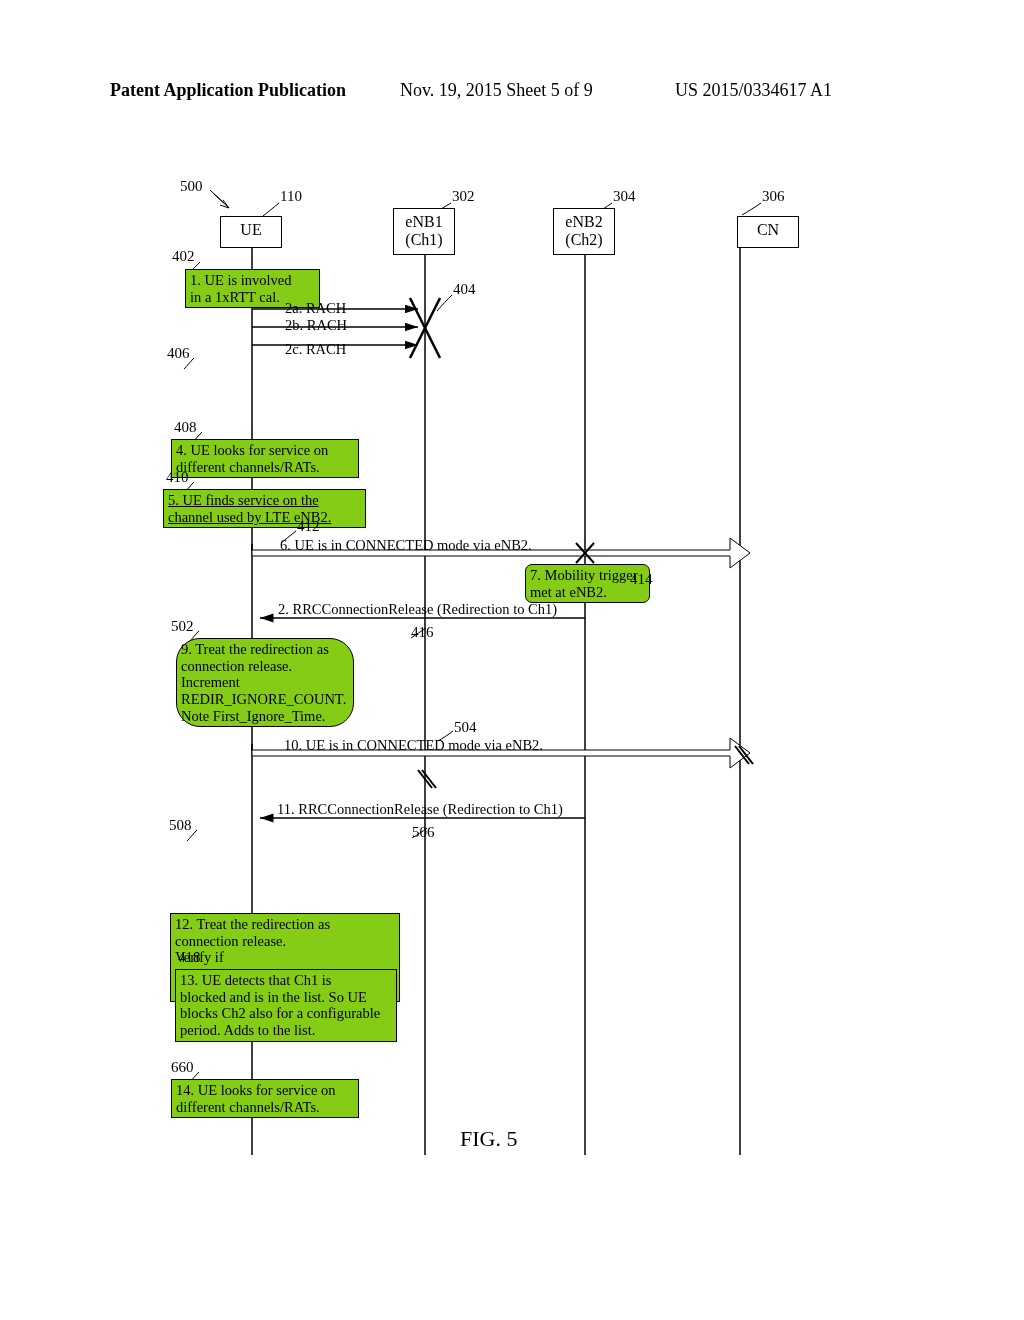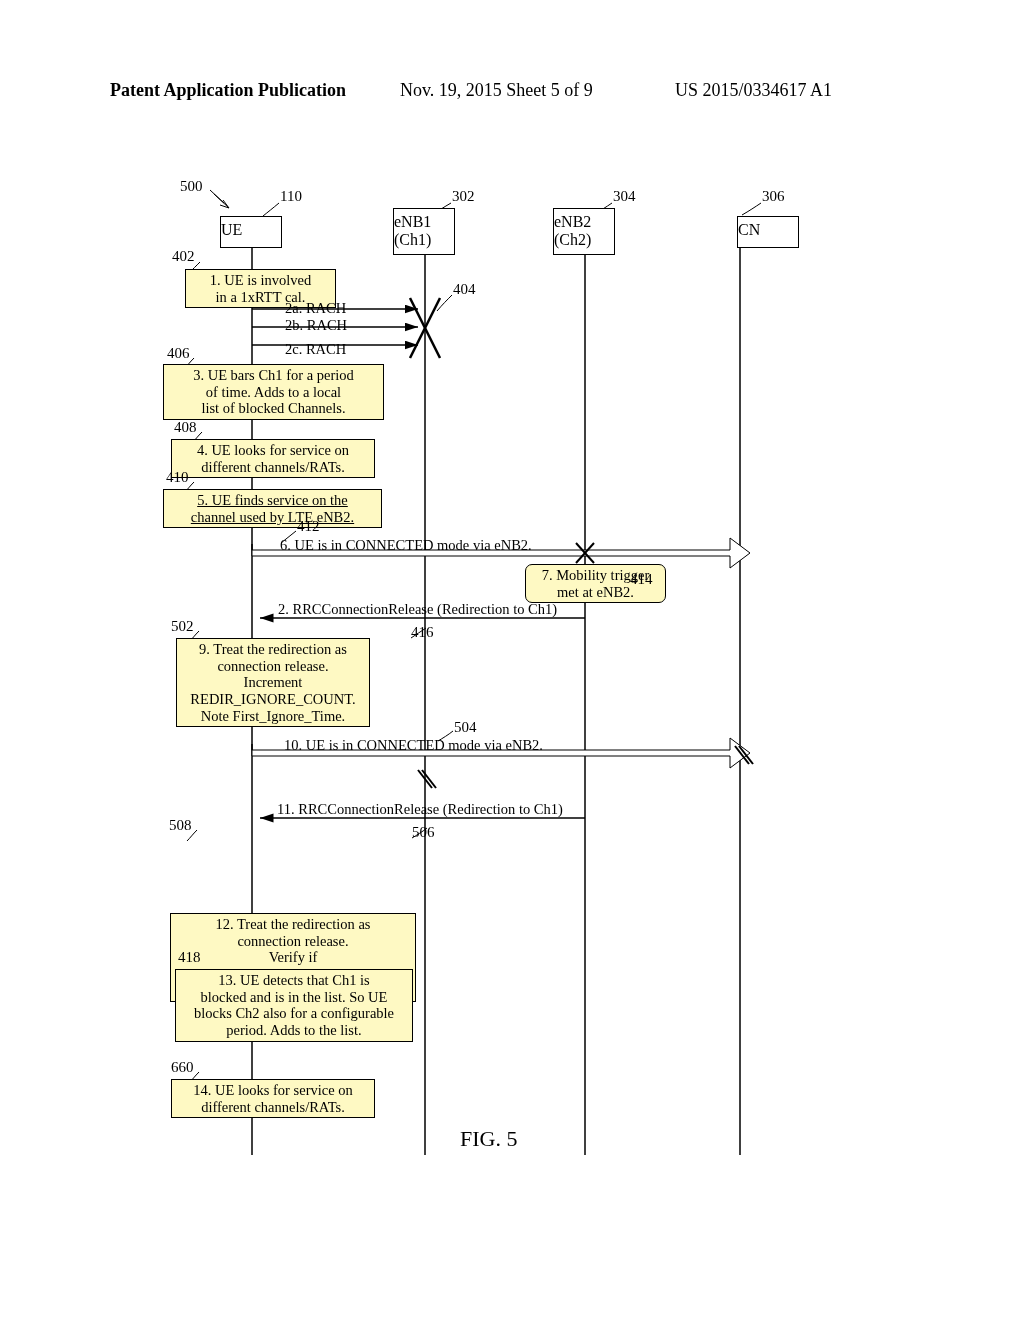--- a/index.html
+++ b/index.html
@@ -47,32 +47,32 @@
   top: 0; left: 0;
 }
 .ref-label {
   position: absolute;
   font-size: 15px;
 }
 .lifebox {
   position: absolute;
   border: 1.5px solid #000;
   background: #fff;
+  text-align: center;
   font-size: 16px;
   line-height: 1.15;
   padding: 4px 0;
 }
 .note-box {
   position: absolute;
   border: 1px solid #000;
-  background: #fef9c3;
+  background: #84cc16;
   font-size: 14.5px;
   line-height: 1.15;
-  text-align: center;
-  padding: 2px 12px;
+  padding: 2px 4px;
 }
 .msg-label {
   position: absolute;
   font-size: 14.5px;
   white-space: nowrap;
 }
 .fig-label {
   position: absolute;
   font-size: 22px;
 }
@@ -185,39 +185,38 @@
 
     <div class="ref-label" style="left:172px; top:98px">402</div>
     <div class="note-box" style="left:185px; top:119px; width:125px;">1. UE is involved<br>in a 1xRTT cal.</div>
 
     <div class="msg-label" style="left:285px; top:150px">2a. RACH</div>
     <div class="msg-label" style="left:285px; top:167px">2b. RACH</div>
     <div class="msg-label" style="left:285px; top:191px">2c. RACH</div>
     <div class="ref-label" style="left:453px; top:131px">404</div>
 
     <div class="ref-label" style="left:167px; top:195px">406</div>
-    <div class="note-box" style="left:163px; top:214px; width:195px;">3. UE bars Ch1 for a period<br>of time. Adds to a local<br>list of blocked Channels.</div>
 
     <div class="ref-label" style="left:174px; top:269px">408</div>
     <div class="note-box" style="left:171px; top:289px; width:178px;">4. UE looks for service on<br>different channels/RATs.</div>
 
     <div class="ref-label" style="left:166px; top:319px">410</div>
     <div class="note-box" style="left:163px; top:339px; width:193px;text-decoration:underline;">5. UE finds service on the<br>channel used by LTE eNB2.</div>
 
     <div class="ref-label" style="left:297px; top:368px">412</div>
     <div class="msg-label" style="left:280px; top:387px">6. UE is in CONNECTED mode via eNB2.</div>
 
     <div class="note-box" style="left:525px; top:414px; width:115px;border-radius:7px;">7. Mobility trigger<br>met at eNB2.</div>
     <div class="ref-label" style="left:630px; top:421px">414</div>
 
     <div class="msg-label" style="left:278px; top:451px">2. RRCConnectionRelease (Redirection to Ch1)</div>
     <div class="ref-label" style="left:411px; top:474px">416</div>
 
     <div class="ref-label" style="left:171px; top:468px">502</div>
-    <div class="note-box" style="left:176px; top:488px; width:168px;">9. Treat the redirection as<br>connection release.<br>Increment<br>REDIR_IGNORE_COUNT.<br>Note First_Ignore_Time.</div>
+    <div class="note-box" style="left:176px; top:488px; width:168px;border-radius:24px;">9. Treat the redirection as<br>connection release.<br>Increment<br>REDIR_IGNORE_COUNT.<br>Note First_Ignore_Time.</div>
 
     <div class="ref-label" style="left:454px; top:569px">504</div>
     <div class="msg-label" style="left:284px; top:587px">10. UE is in CONNECTED mode via eNB2.</div>
 
     <div class="msg-label" style="left:277px; top:651px">11. RRCConnectionRelease (Redirection to Ch1)</div>
     <div class="ref-label" style="left:412px; top:674px">506</div>
 
     <div class="ref-label" style="left:169px; top:667px">508</div>
     <div class="note-box" style="left:170px; top:719px; width:220px;margin-top:44px;">12. Treat the redirection as<br>connection release.<br>Verify if<br>REDIR_IGNORE_COUNT has<br>exceeded a configurable threshold.</div>
 

